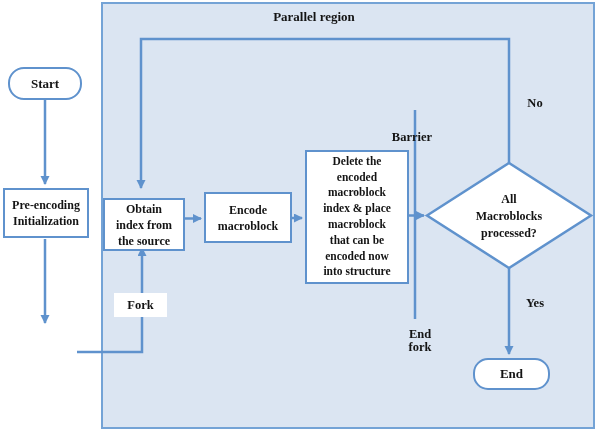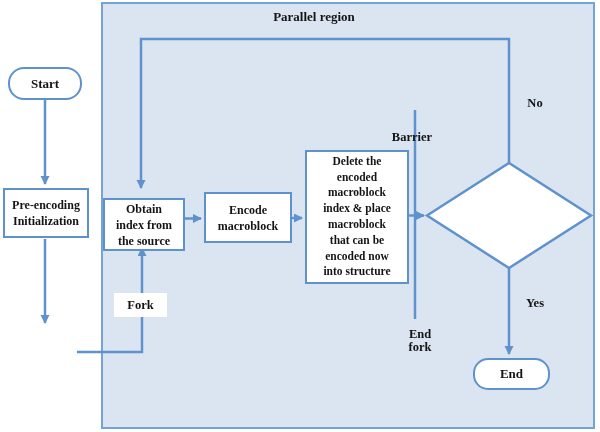--- a/index.html
+++ b/index.html
@@ -91,20 +91,23 @@
 
   <div class="node node-delete" style="left:305px; top:150px; width:104px; height:134px;">Delete the
 encoded
 macroblock
 index &amp; place
 macroblock
 that can be
 encoded now
 into structure</div>
 
+  <div class="diamond-text" style="left:447px; top:186px; width:124px; height:60px;">All
+Macroblocks
+processed?</div>
 
   <div class="node terminator" style="left:473px; top:358px; width:77px; height:32px; border-radius:15px;">End</div>
 
   <div class="edge-label boxed-label" style="left:114px; top:293px; width:53px; height:24px;">Fork</div>
 
   <div class="edge-label" style="left:382px; top:95px; width:60px;margin-top:36px;">Barrier</div>
 
   <div class="edge-label" style="left:398px; top:328px; width:44px;">End
 fork</div>
 

